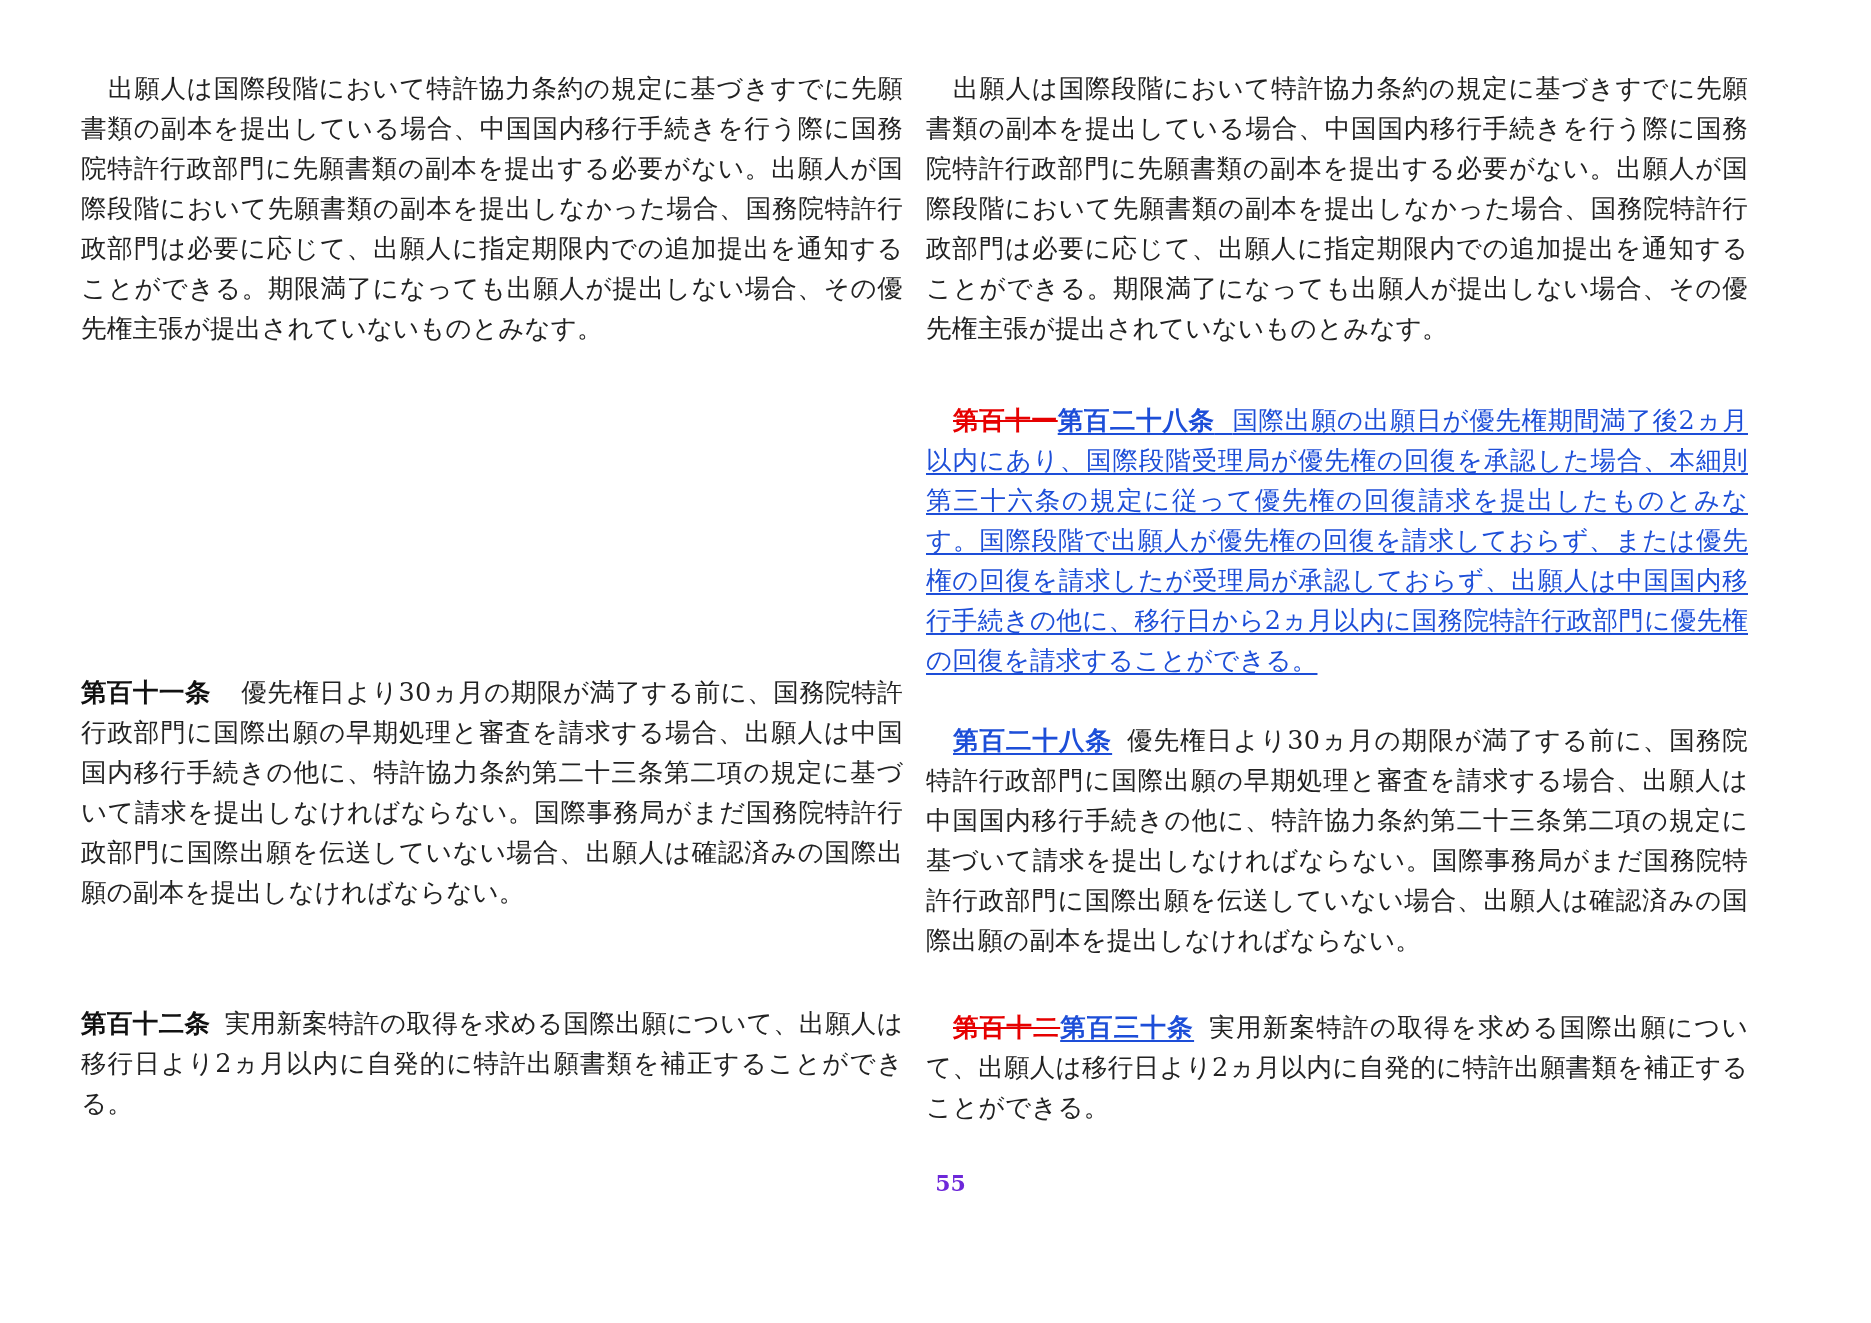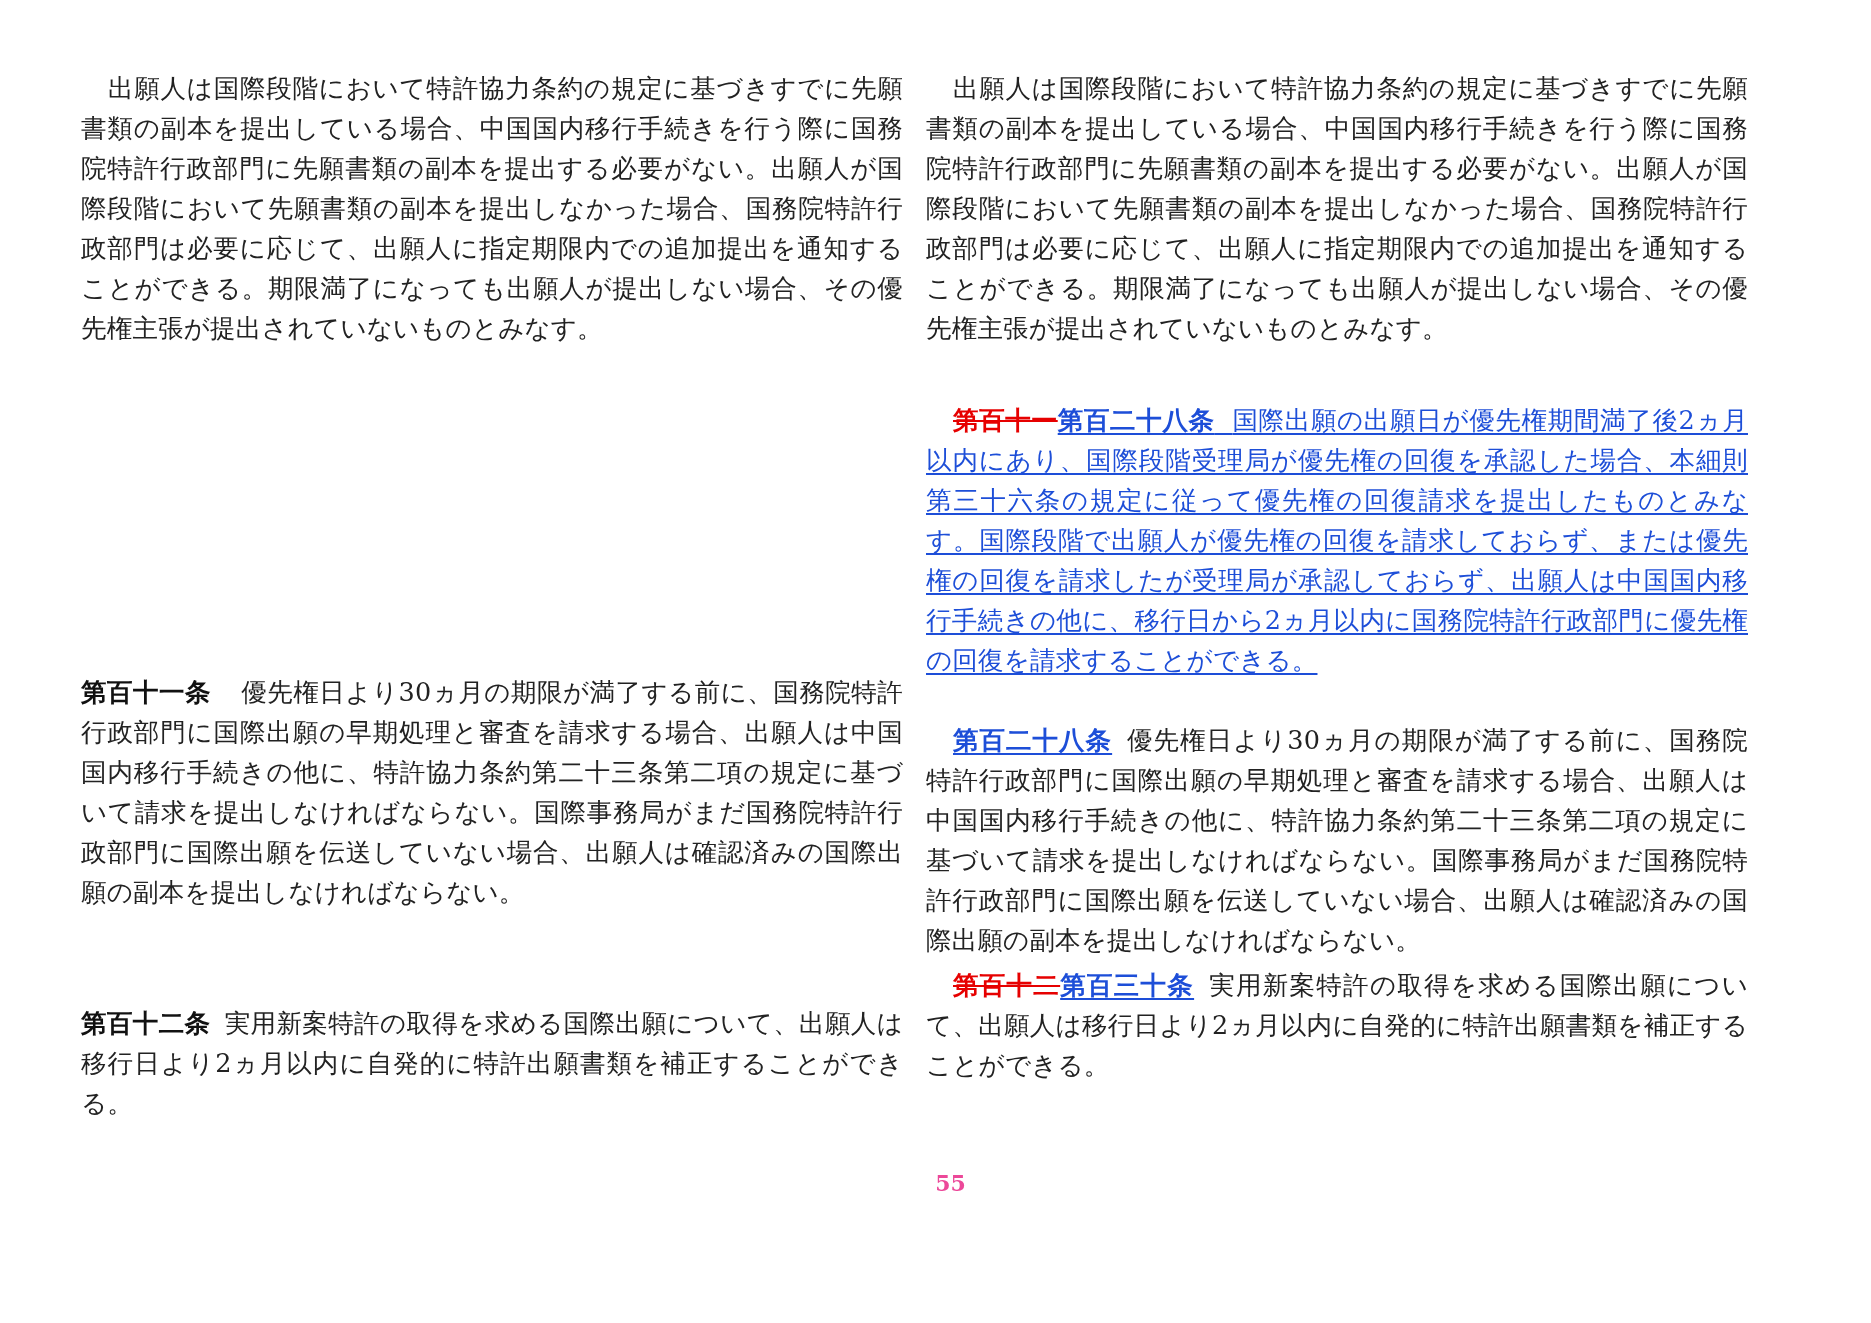--- a/index.html
+++ b/index.html
@@ -12,36 +12,36 @@
   .right { left: 926px; }
   .indent { text-indent: 27px; }
   .art-bold { font-weight: bold; color: #111; }
   .del { color: #e60000; text-decoration: line-through; font-weight: bold; margin-top: 28px; }
   .ins { color: #1d4ed8; text-decoration: underline; text-underline-offset: 4px; }
   .ins-bold { font-weight: bold; }
   .gap { display: inline-block; width: 30px; }
   .gap-sm { display: inline-block; width: 14px; }
   .page-num { position: absolute; left: 0; right: 0; top: 1170px; text-align: center;
               font-family: "DejaVu Serif", "Liberation Serif", serif; font-weight: bold;
-              font-size: 22px; color: #ec4899; margin-left: 30px; }
+              font-size: 22px; color: #6d28d9; margin-left: 30px; }
 </style>
 </head>
 <body>
 
 <div class="col left">
   <p class="indent" style="position:absolute; top:68px; width:822px;">出願人は国際段階において特許協力条約の規定に基づきすでに先願書類の副本を提出している場合、中国国内移行手続きを行う際に国務院特許行政部門に先願書類の副本を提出する必要がない。出願人が国際段階において先願書類の副本を提出しなかった場合、国務院特許行政部門は必要に応じて、出願人に指定期限内での追加提出を通知することができる。期限満了になっても出願人が提出しない場合、その優先権主張が提出されていないものとみなす。</p>
 
   <p style="position:absolute; top:672px; width:822px;"><span class="art-bold">第百十一条</span><span class="gap"></span><span>優先権日より30ヵ月の期限が満了する前に、国務院特許行政部門に国際出願の早期処理と審査を請求する場合、出願人は中国国内移行手続きの他に、特許協力条約第二十三条第二項の規定に基づいて請求を提出しなければならない。国際事務局がまだ国務院特許行政部門に国際出願を伝送していない場合、出願人は確認済みの国際出願の副本を提出しなければならない。</span></p>
 
   <p style="position:absolute; top:1003px; width:822px;"><span class="art-bold">第百十二条</span><span class="gap-sm"></span><span>実用新案特許の取得を求める国際出願について、出願人は移行日より2ヵ月以内に自発的に特許出願書類を補正することができる。</span></p>
 </div>
 
 <div class="col right">
   <p class="indent" style="position:absolute; top:68px; width:822px;">出願人は国際段階において特許協力条約の規定に基づきすでに先願書類の副本を提出している場合、中国国内移行手続きを行う際に国務院特許行政部門に先願書類の副本を提出する必要がない。出願人が国際段階において先願書類の副本を提出しなかった場合、国務院特許行政部門は必要に応じて、出願人に指定期限内での追加提出を通知することができる。期限満了になっても出願人が提出しない場合、その優先権主張が提出されていないものとみなす。</p>
 
   <p class="indent" style="position:absolute; top:400px; width:822px;"><span class="del">第百十一</span><span class="ins ins-bold">第百二十八条</span><span class="ins">&nbsp;&nbsp;</span><span class="ins">国際出願の出願日が優先権期間満了後2ヵ月以内にあり、国際段階受理局が優先権の回復を承認した場合、本細則第三十六条の規定に従って優先権の回復請求を提出したものとみなす。国際段階で出願人が優先権の回復を請求しておらず、または優先権の回復を請求したが受理局が承認しておらず、出願人は中国国内移行手続きの他に、移行日から2ヵ月以内に国務院特許行政部門に優先権の回復を請求することができる。</span></p>
 
   <p class="indent" style="position:absolute; top:720px; width:822px;"><span class="ins ins-bold">第百二十八条</span><span class="gap-sm"></span><span>優先権日より30ヵ月の期限が満了する前に、国務院特許行政部門に国際出願の早期処理と審査を請求する場合、出願人は中国国内移行手続きの他に、特許協力条約第二十三条第二項の規定に基づいて請求を提出しなければならない。国際事務局がまだ国務院特許行政部門に国際出願を伝送していない場合、出願人は確認済みの国際出願の副本を提出しなければならない。</span></p>
 
-  <p class="indent" style="position:absolute; top:965px; width:822px;"><span class="del">第百十二</span><span class="ins ins-bold">第百三十条</span><span class="gap-sm"></span><span>実用新案特許の取得を求める国際出願について、出願人は移行日より2ヵ月以内に自発的に特許出願書類を補正することができる。</span></p>
+  <p class="indent" style="position:absolute; top:1007px; width:822px;"><span class="del">第百十二</span><span class="ins ins-bold">第百三十条</span><span class="gap-sm"></span><span>実用新案特許の取得を求める国際出願について、出願人は移行日より2ヵ月以内に自発的に特許出願書類を補正することができる。</span></p>
 </div>
 
 <div class="page-num">55</div>
 
 </body></html>

